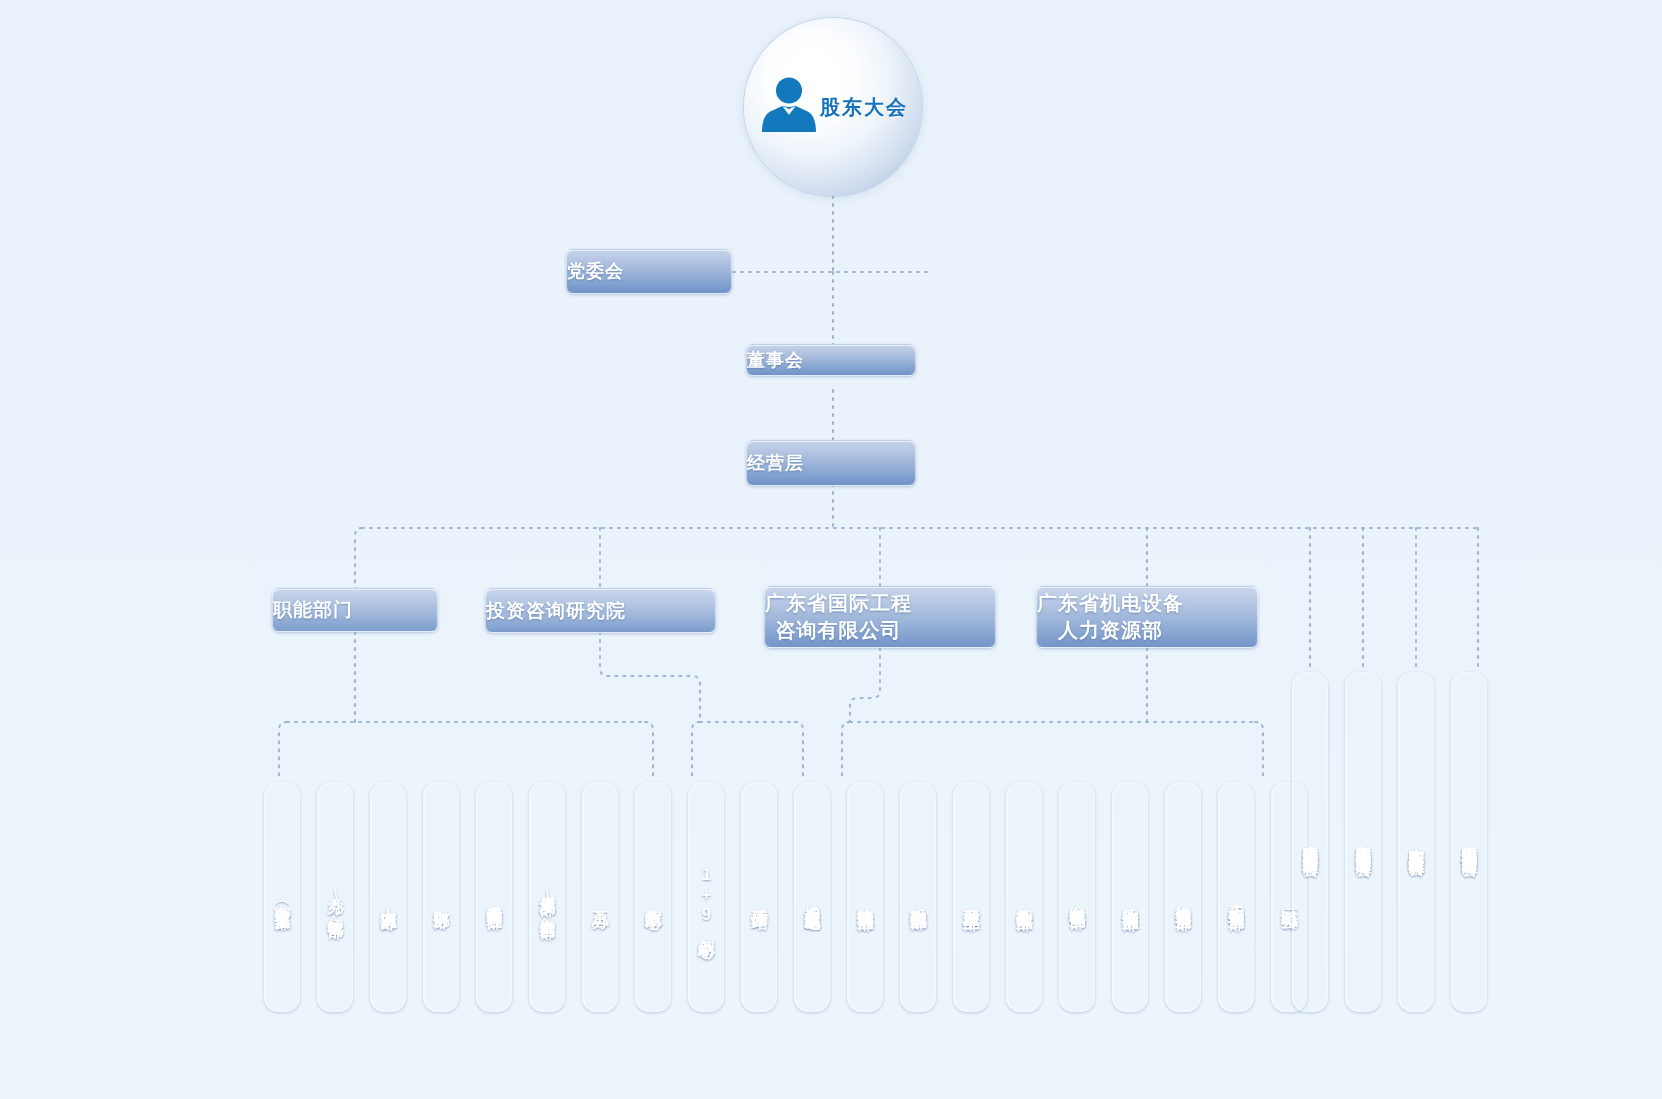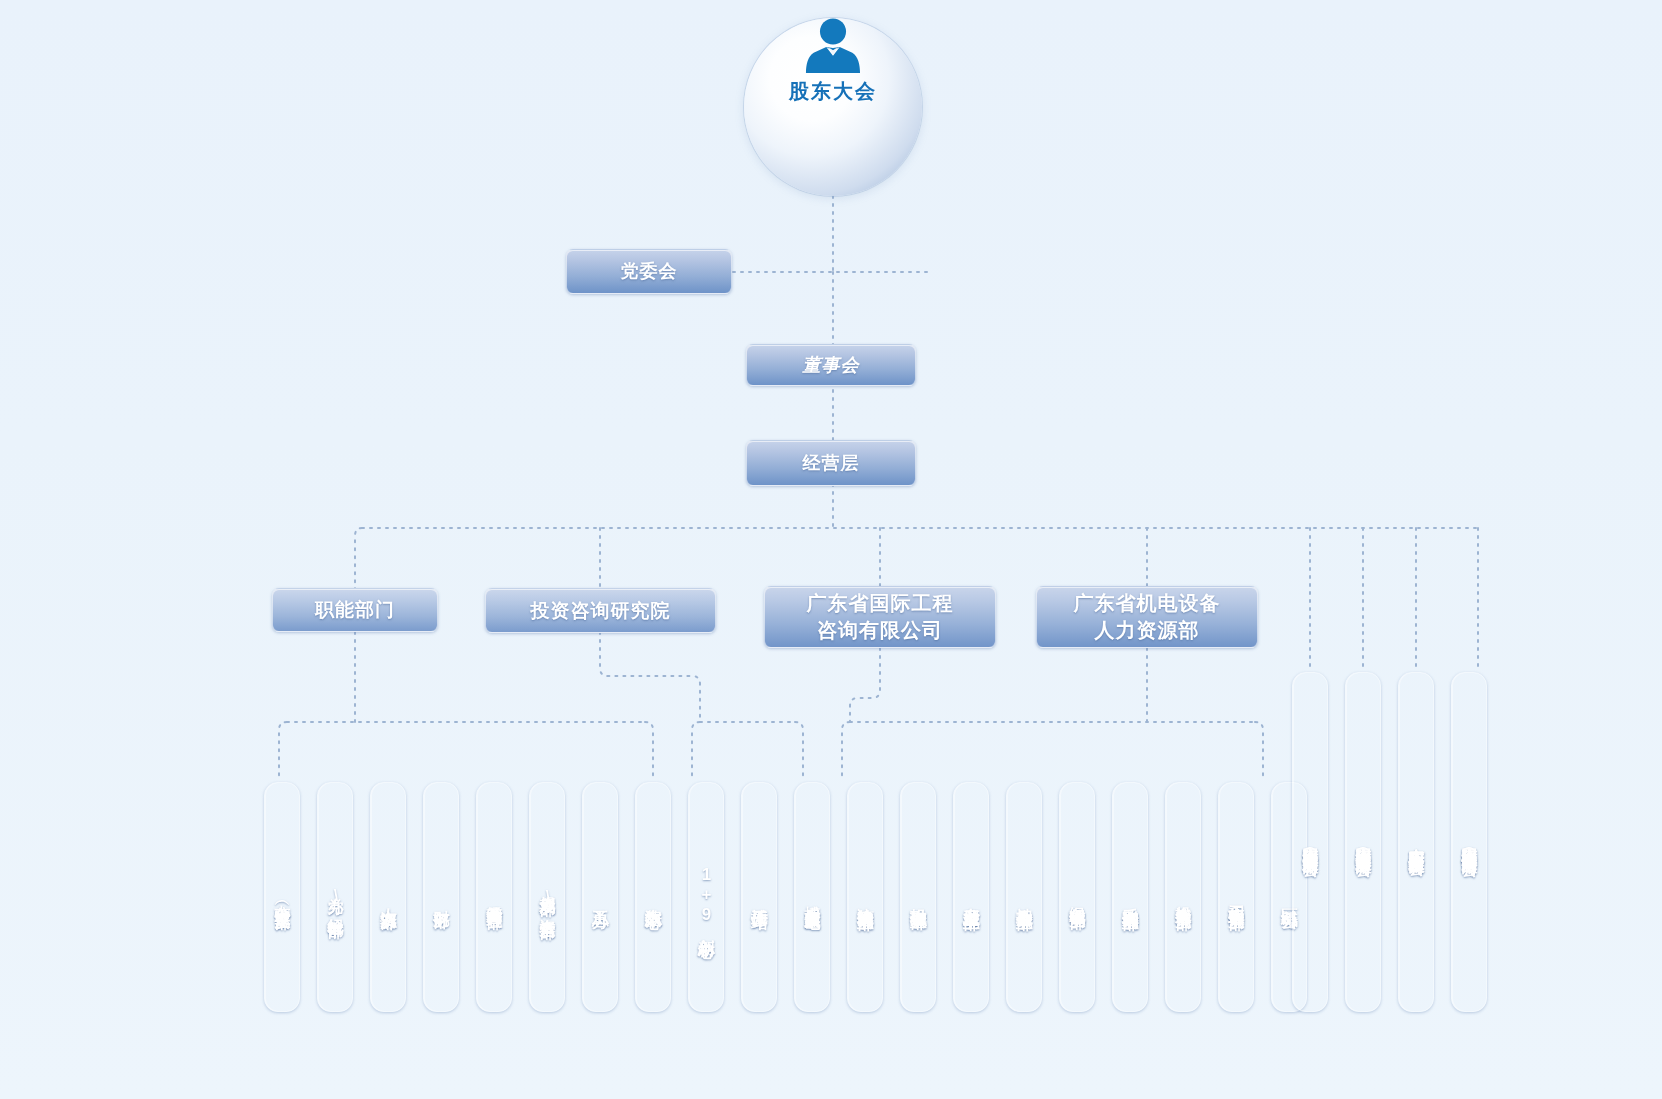--- a/index.html
+++ b/index.html
@@ -25,38 +25,38 @@
     pointer-events: none;
   }
 
   
   .root-node {
     position: absolute;
     width: 178px; height: 178px;
     border-radius: 50%;
     background: radial-gradient(circle at 38% 34%, #ffffff 0%, #fdfeff 26%, #eef4fb 48%, #cfdcee 72%, #a9bfdd 88%, #93addb 100%);
     box-shadow: 0 0 0 1px rgba(150,175,210,0.35), 0 2px 10px rgba(120,150,190,0.22);
-    display: flex; flex-direction: column;
-    align-items: center; 
+    display: flex; 
+    align-items: center; justify-content: center;
   }
   .root-node .avatar { width: 62px; height: 56px; margin-bottom: 4px; }
   .root-label {
     font-size: 20px; font-weight: bold; color: #1671b8;
     letter-spacing: 2px;
     text-shadow: 0 1px 1px rgba(255,255,255,0.85);
   }
 
   
   .hbox {
     position: absolute;
     border-radius: 7px;
     background: linear-gradient(180deg, #c6d3ea 0%, #b6c6e3 22%, #93aed6 62%, #6e93c8 100%);
     border: 1px solid rgba(255,255,255,0.55);
     box-shadow: 0 1px 3px rgba(110,140,185,0.45), inset 0 1px 0 rgba(255,255,255,0.6);
-    display: flex; align-items: center; justify-content: center;
+    display: flex; align-items: center; 
     color: #ffffff;
     font-size: 18px; font-weight: bold;
     letter-spacing: 1px;
     text-align: center;
     line-height: 1.35;
     text-shadow: 0 1px 2px rgba(70,100,150,0.55);
   }
   .hbox.lvl2 {
     font-size: 19px;
     background: linear-gradient(180deg, #cbd7ec 0%, #bacbe6 25%, #9cb5da 65%, #7b9ccd 100%);
@@ -148,21 +148,21 @@
       <path d="M25 30 L32 39 L39 30 L32 34 Z" fill="#ffffff"></path>
       <path d="M27.5 30.5 L32 38.5 L36.5 30.5 L32 33.4 Z" fill="#f0f6fc"></path>
     </svg>
     <div class="root-label">股东大会</div>
   </div>
 
   <div class="hbox" style="left:566px; top:249px; width:166px; height:45px;">
     <span>党委会</span>
   </div>
 
-  <div class="hbox" style="left:746px; top:344px; width:170px; height:42px;font-style:italic;">
+  <div class="hbox" style="left:746px; top:344px; width:170px; height:32px;">
     <span>董事会</span>
   </div>
   <div class="hbox" style="left:746px; top:440px; width:170px; height:46px;">
     <span>经营层</span>
   </div>
 
   <div class="hbox lvl2" style="left:272px; top:588px; width:166px; height:44px;">
     <span>职能部门</span>
   </div>
   <div class="hbox lvl2" style="left:485px; top:588px; width:231px; height:45px;">

